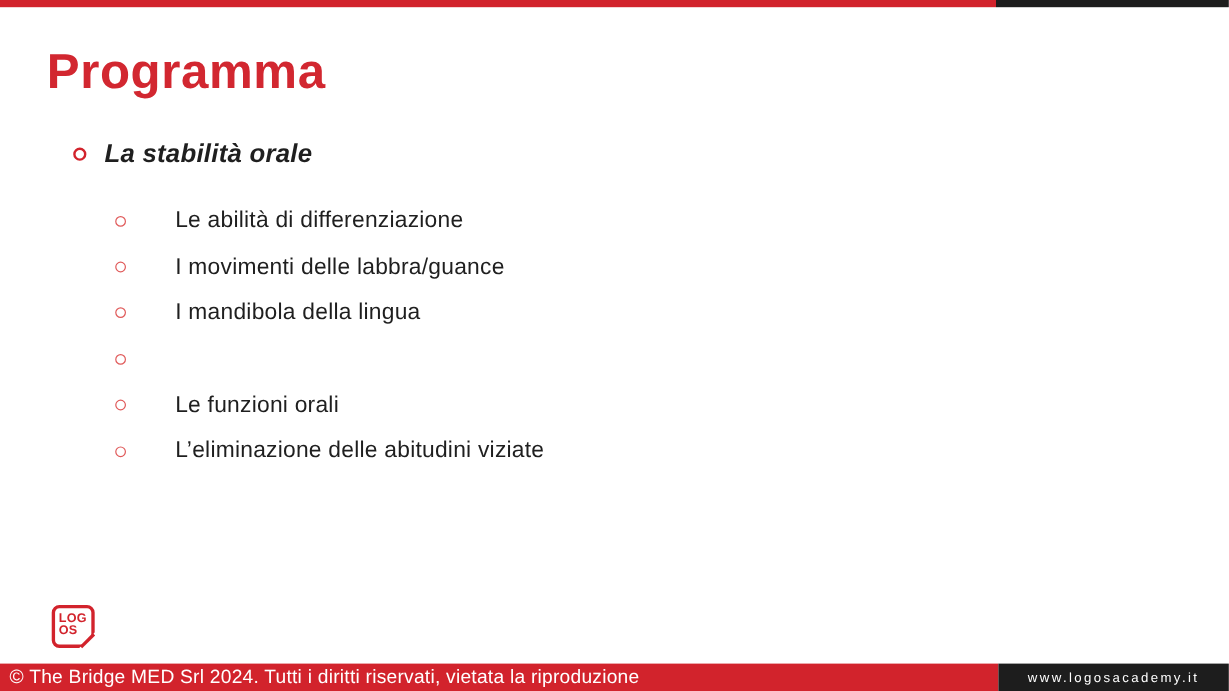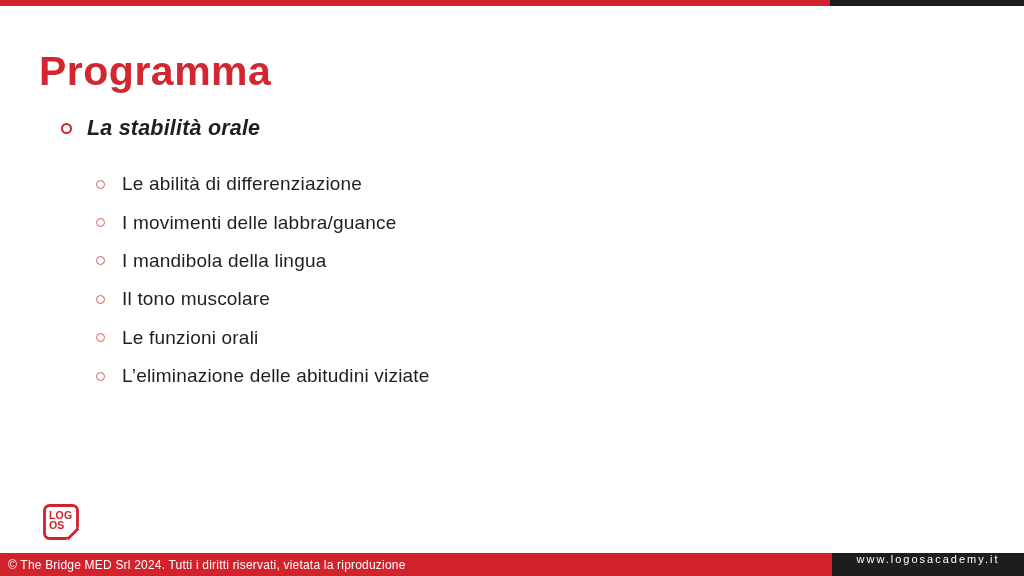--- a/index.html
+++ b/index.html
@@ -9,57 +9,57 @@
     font-family:"Liberation Sans", "DejaVu Sans", sans-serif;
   }
 
   
   .topbar { position:absolute; top:0; left:0; width:1024px; height:6px; display:flex; }
   .topbar-red { width:830px; background:var(--accent-red,#d2232c); }
   .topbar-black { flex:1; background:var(--bar-black,#1d1d1d); }
 
   
   .title {
-    position:absolute; left:39px; top:48px; margin:0;
+    position:absolute; left:39px; top:36px; margin:0;
     font-size:41px; font-weight:800; letter-spacing:0.5px;
     color:var(--title-red,#d22730);
   }
 
   
   .bullet { display:inline-block; border-radius:50%; box-sizing:border-box; flex:0 0 auto; background:transparent; }
   .main-bullet { width:11px; height:11px; border:2px solid var(--accent-red,#d2232c); margin-right:15px; }
   .sub-bullet  { width:9px;  height:9px;  border:1.5px solid var(--sub-bullet-red,#e05a5a); margin-right:17px; }
 
   .main-item { position:absolute; left:61px; top:116px; display:flex; align-items:center; }
   .main-text { font-size:21.5px; font-weight:700; color:var(--text-black,#1f1f1f); letter-spacing:0.2px;font-style:italic; }
 
   .sub-list { position:absolute; left:96px; top:165px; margin:0; padding:0; list-style:none; }
-  .sub-list li { display:flex; align-items:center; height:38.4px; }
+  .sub-list li { display:flex; align-items:center; height:38.4px;gap:24px; }
   .sub-text { font-size:19px; color:var(--text-black,#1f1f1f); letter-spacing:0.2px; }
 
   
   .logo { position:absolute; left:14px; top:503px; width:38px; height:38px;margin-left:28px; }
   .logo svg { position:absolute; left:0; top:0; }
   .logo-text {
     position:absolute; left:7px; top:8px;
     font-size:10.5px; line-height:9.5px; font-weight:800;
     color:var(--accent-red,#d2232c); letter-spacing:0.2px;
   }
   .logo-text span { display:block; }
 
   
   .footer { position:absolute; left:0; bottom:0; width:1024px; height:23px; display:flex; }
   .footer-red {
     width:832px; background:var(--accent-red,#d2232c);
     display:flex; align-items:center; padding-left:8px; box-sizing:border-box;
   }
-  .copyright { color:#ffffff; font-size:12px; letter-spacing:0.2px; white-space:nowrap; }
+  .copyright { color:#ffffff; font-size:16px; letter-spacing:0.2px; white-space:nowrap; }
   .footer-black {
     flex:1; background:var(--bar-black,#1d1d1d);
-    display:flex; justify-content:center;
+    display:flex; align-items:center; justify-content:center;
   }
   .website { color:#ffffff; font-size:11px; letter-spacing:2px; white-space:nowrap; }
 </style>
 </head>
 <body>
 
 <div class="slide">
 
   <div class="topbar">
     <div class="topbar-red"></div>
@@ -81,21 +81,20 @@
       <li>
         <span class="bullet sub-bullet"></span>
         <span class="sub-text">I movimenti delle labbra/guance</span>
       </li>
       <li>
         <span class="bullet sub-bullet"></span>
         <span class="sub-text">I mandibola della lingua</span>
       </li>
       <li>
         <span class="bullet sub-bullet"></span>
-        <span class="sub-text">Il tono muscolare</span>
       </li>
       <li>
         <span class="bullet sub-bullet"></span>
         <span class="sub-text">Le funzioni orali</span>
       </li>
       <li>
         <span class="bullet sub-bullet"></span>
         <span class="sub-text">L’eliminazione delle abitudini viziate</span>
       </li>
     </ul>

